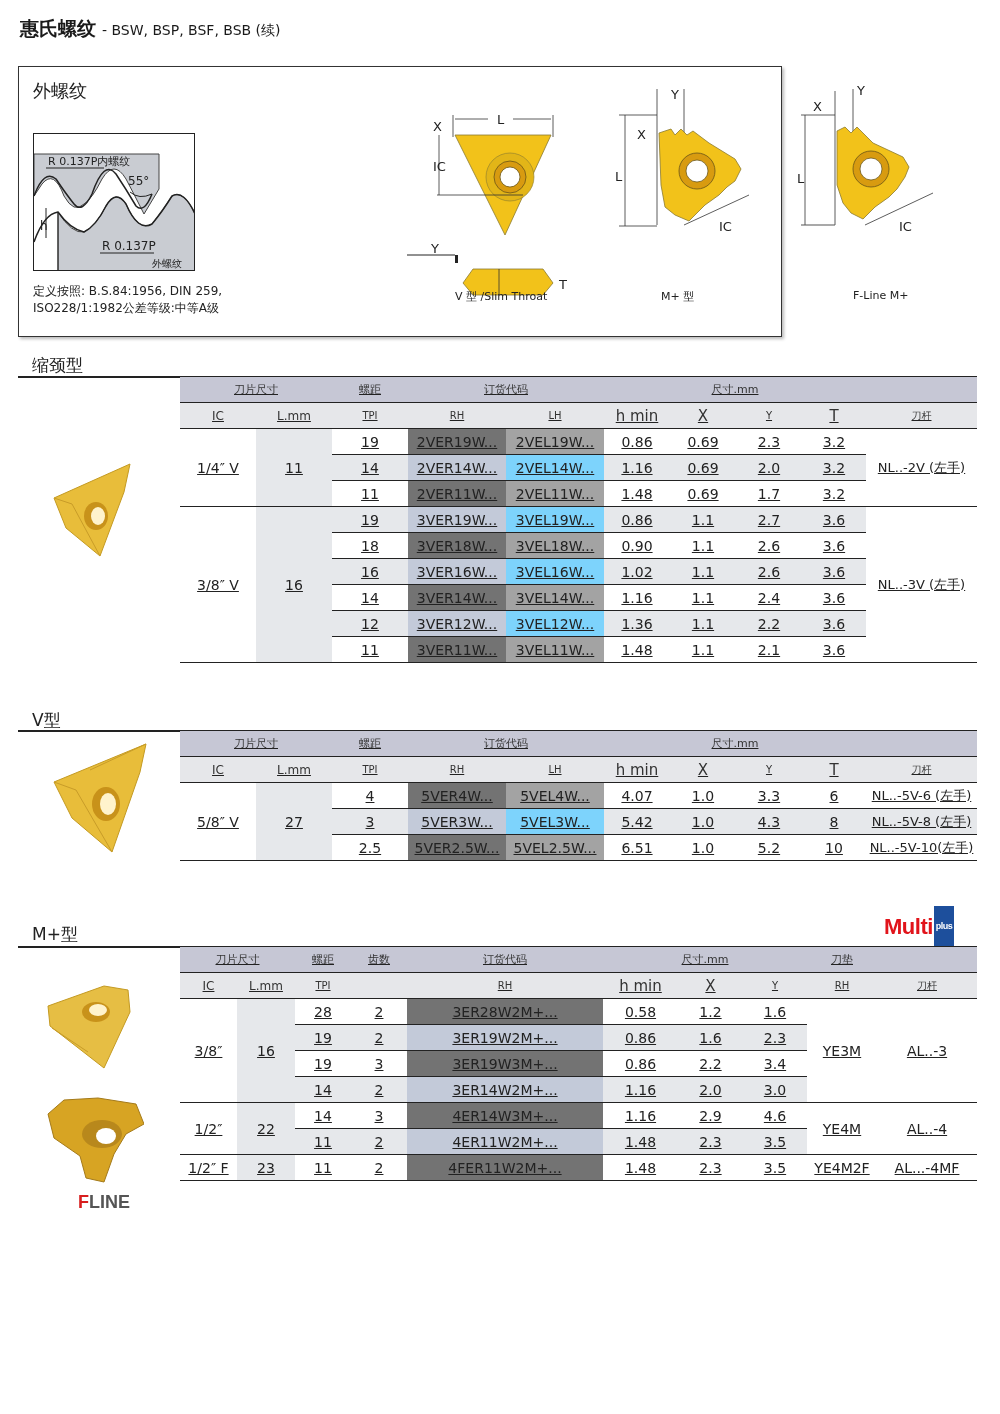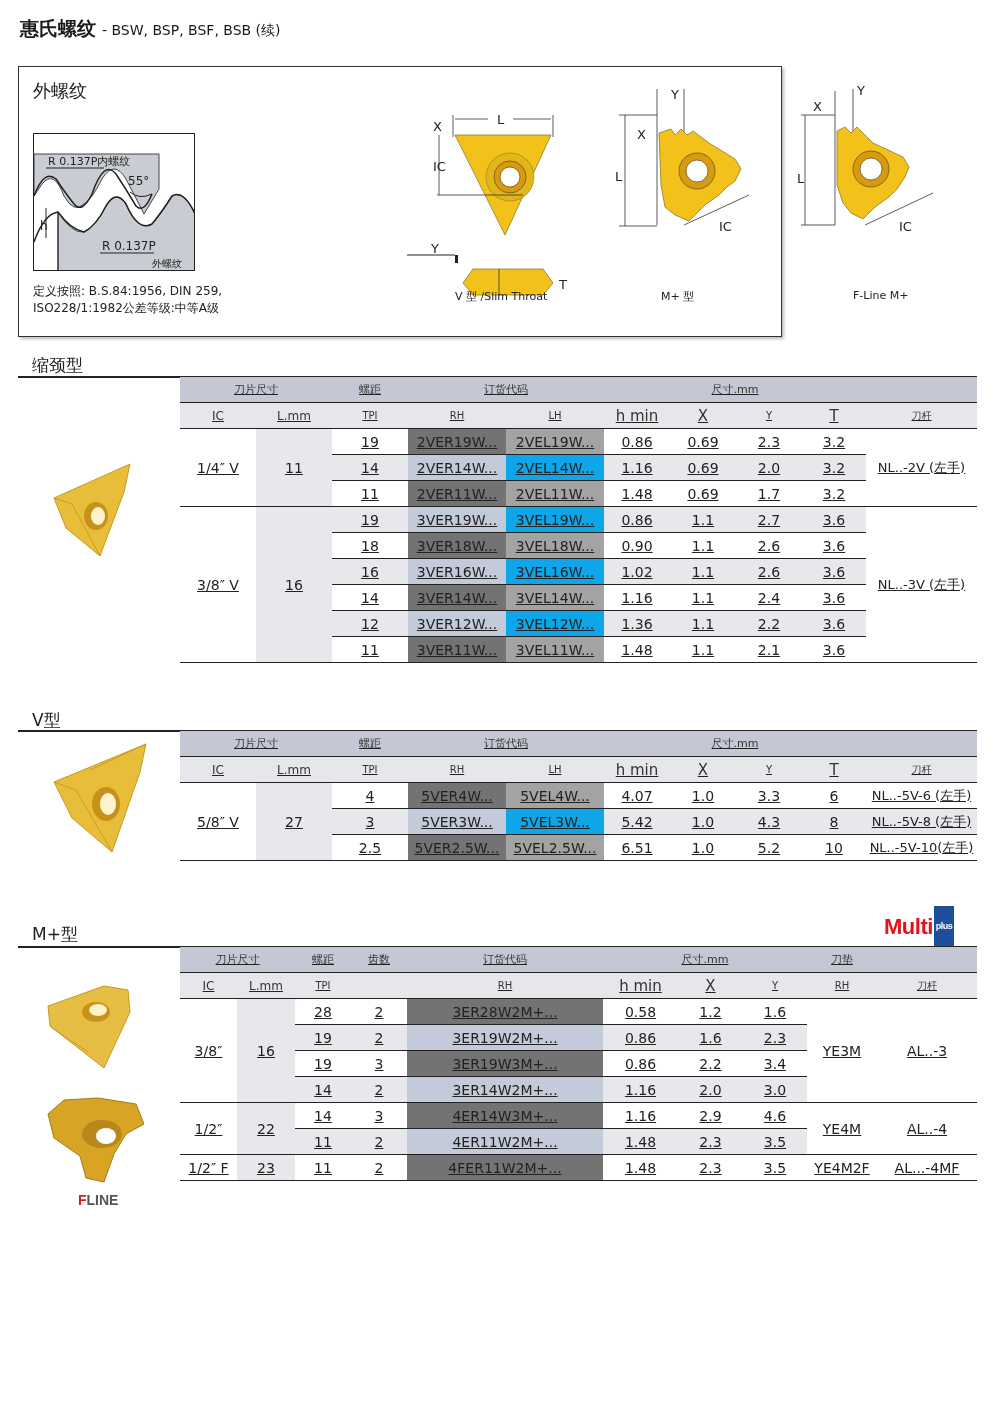--- a/index.html
+++ b/index.html
@@ -17,26 +17,26 @@
   table.spec { position: absolute; border-collapse: collapse; font-size: 14px; text-decoration: underline; }
   table.spec td { text-align: center; height: 26px; padding: 0; white-space: nowrap; border-bottom: 1.2px solid #222; }
   table.spec tr.g1 td { background: #c6c7d5; font-size: 11px; height: 26px; border-top: 1.5px solid #222; border-bottom: 1.2px solid #222; color: #333; }
   table.spec tr.g2 td { background: #e6e7ea; font-size: 12px; height: 26px; color: #333; border-bottom: 1.5px solid #222; }
   table.spec tr.g2 td.big { font-size: 15px; margin-top: 24px; }
   table.spec tr.g2 td.small { font-size: 10px; }
   .c-grey { background: #e6e8eb; }
   .c-rh { background: #737373; }
   .c-rh-d { background: #c3cad9; }
   .c-lh { background: #a3a3a3; }
-  .c-lh-d { background: #0ea5e9; }
+  .c-lh-d { background: #7dd3fc; }
   .c-dim-d { background: #e6e8eb; }
   td.cjk-small { font-size: 13px; }
   .logo-multi { left: 884px; top: 908px; font-family: "Liberation Sans", sans-serif; font-weight: bold; font-size: 22px; color: #e1141b; letter-spacing: -0.5px; }
   .logo-plus { display: inline-block; background: #1d4f9c; color: #fff; font-size: 9px; padding: 15px 2px; vertical-align: middle; margin-left: 1px; position: relative; top: -2px; }
-  .fline { left: 78px; top: 1192px; font-family: "Liberation Sans", sans-serif; font-weight: bold; font-size: 14px; color: #555; }
+  .fline { left: 78px; top: 1192px; font-family: "Liberation Sans", sans-serif; font-weight: bold; font-size: 18px; color: #555; }
   .fline span { color: #d81e1e; }
 </style>
 </head>
 <body>
 
 <div class="abs page-title">
   <span>惠氏螺纹</span><span class="sub">- BSW, BSP, BSF, BSB (续)</span>
 </div>
 
 <div class="abs intro-box">

